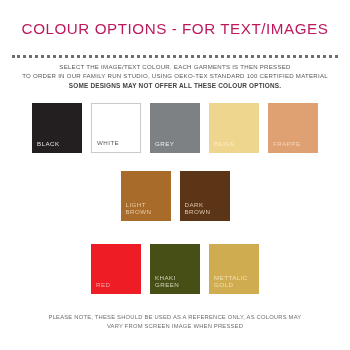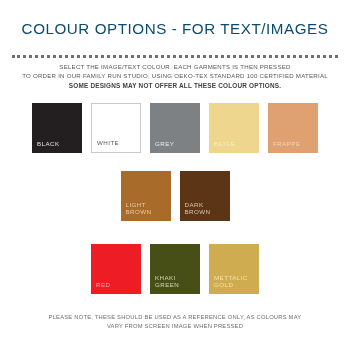--- a/index.html
+++ b/index.html
@@ -23,21 +23,21 @@
 
   
   .title {
     position: absolute;
     top: 20px;
     left: 0;
     width: 350px;
     text-align: center;
     font-size: 15.2px;
     letter-spacing: 0.55px;
-    color: #0c4a6e;
+    color: #be185d;
     font-weight: 400;
     white-space: nowrap;
   }
 
   
   .divider {
     position: absolute;
     top: 55px;
     left: 12px;
     width: 326px;

